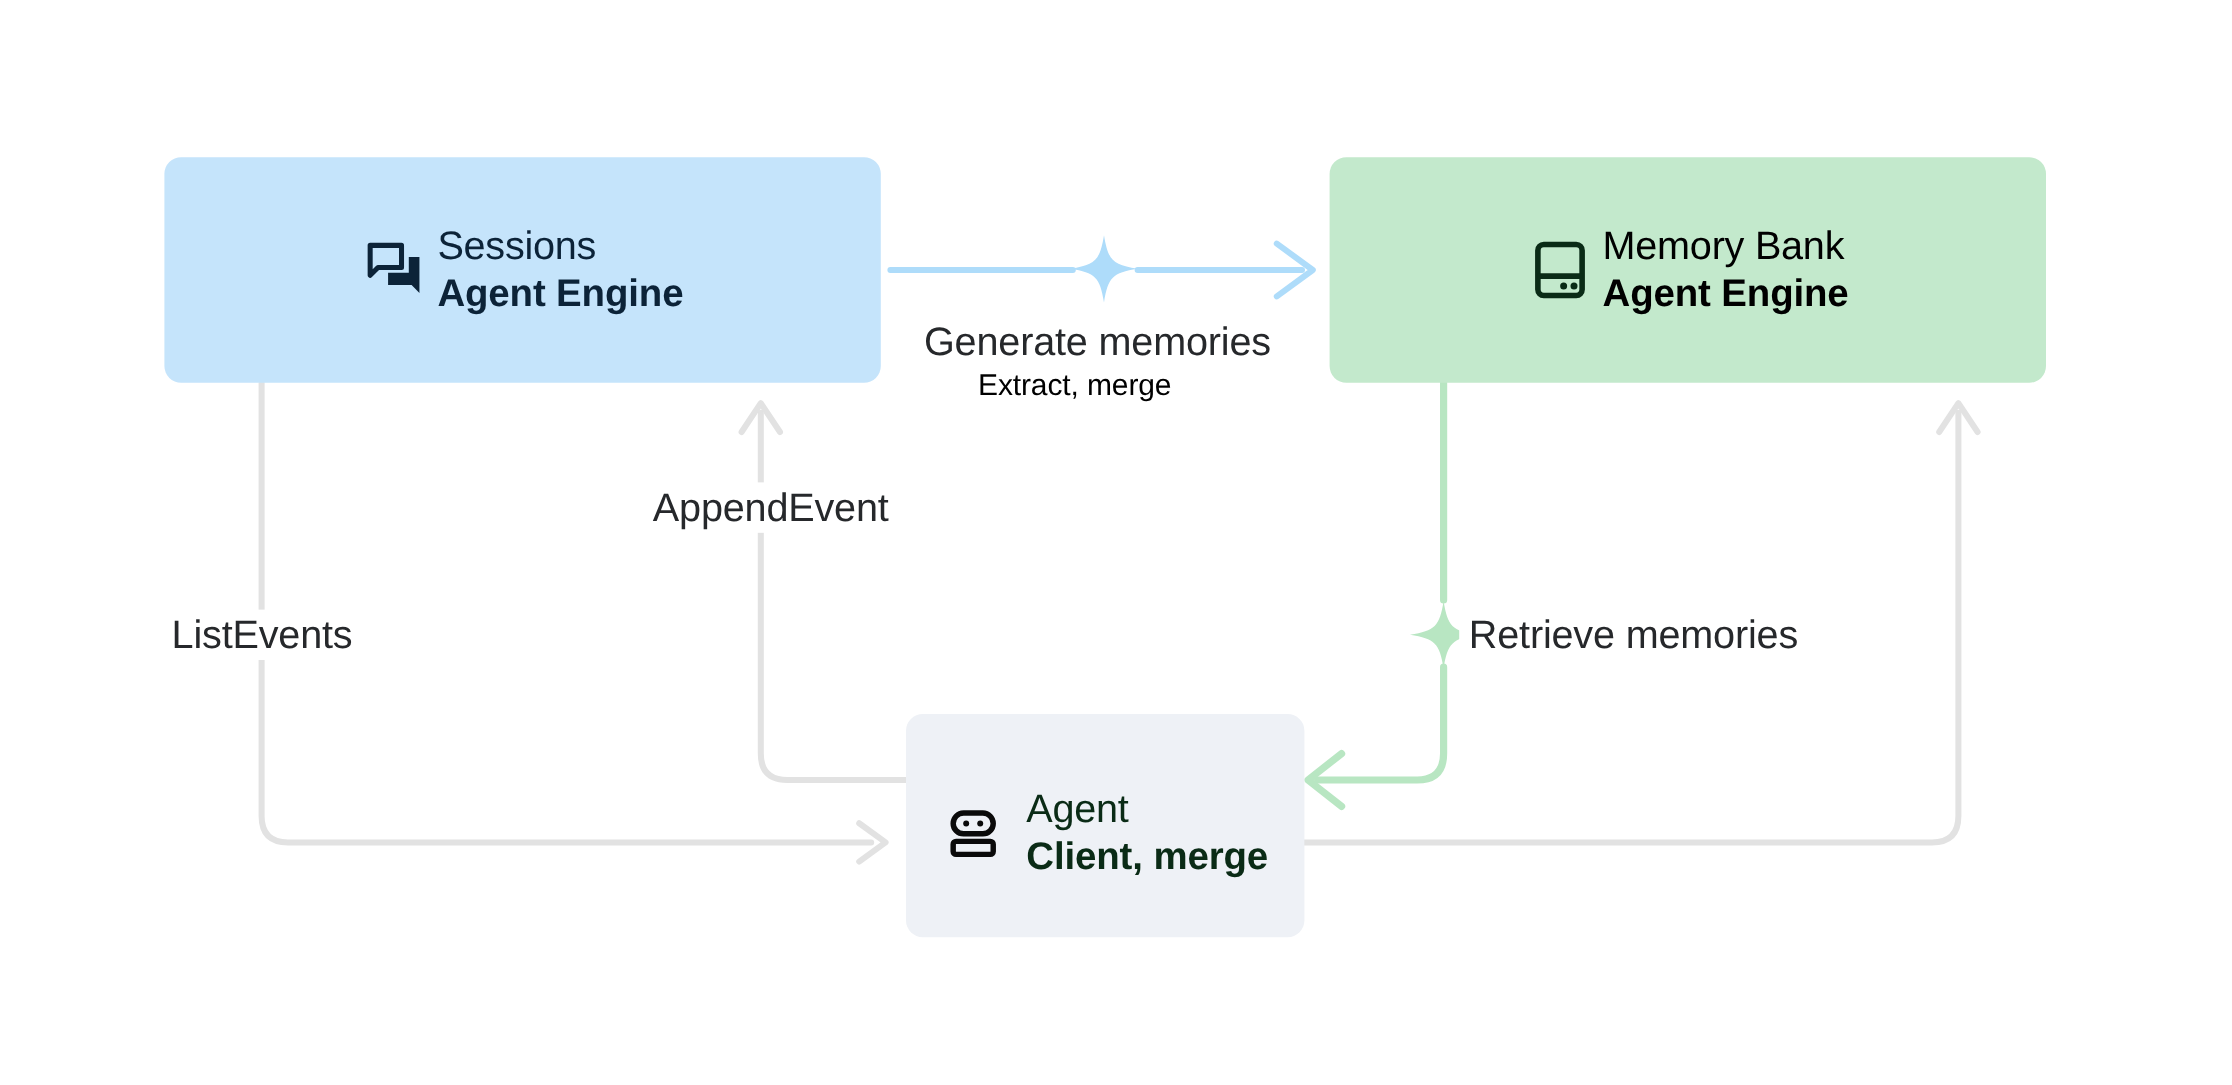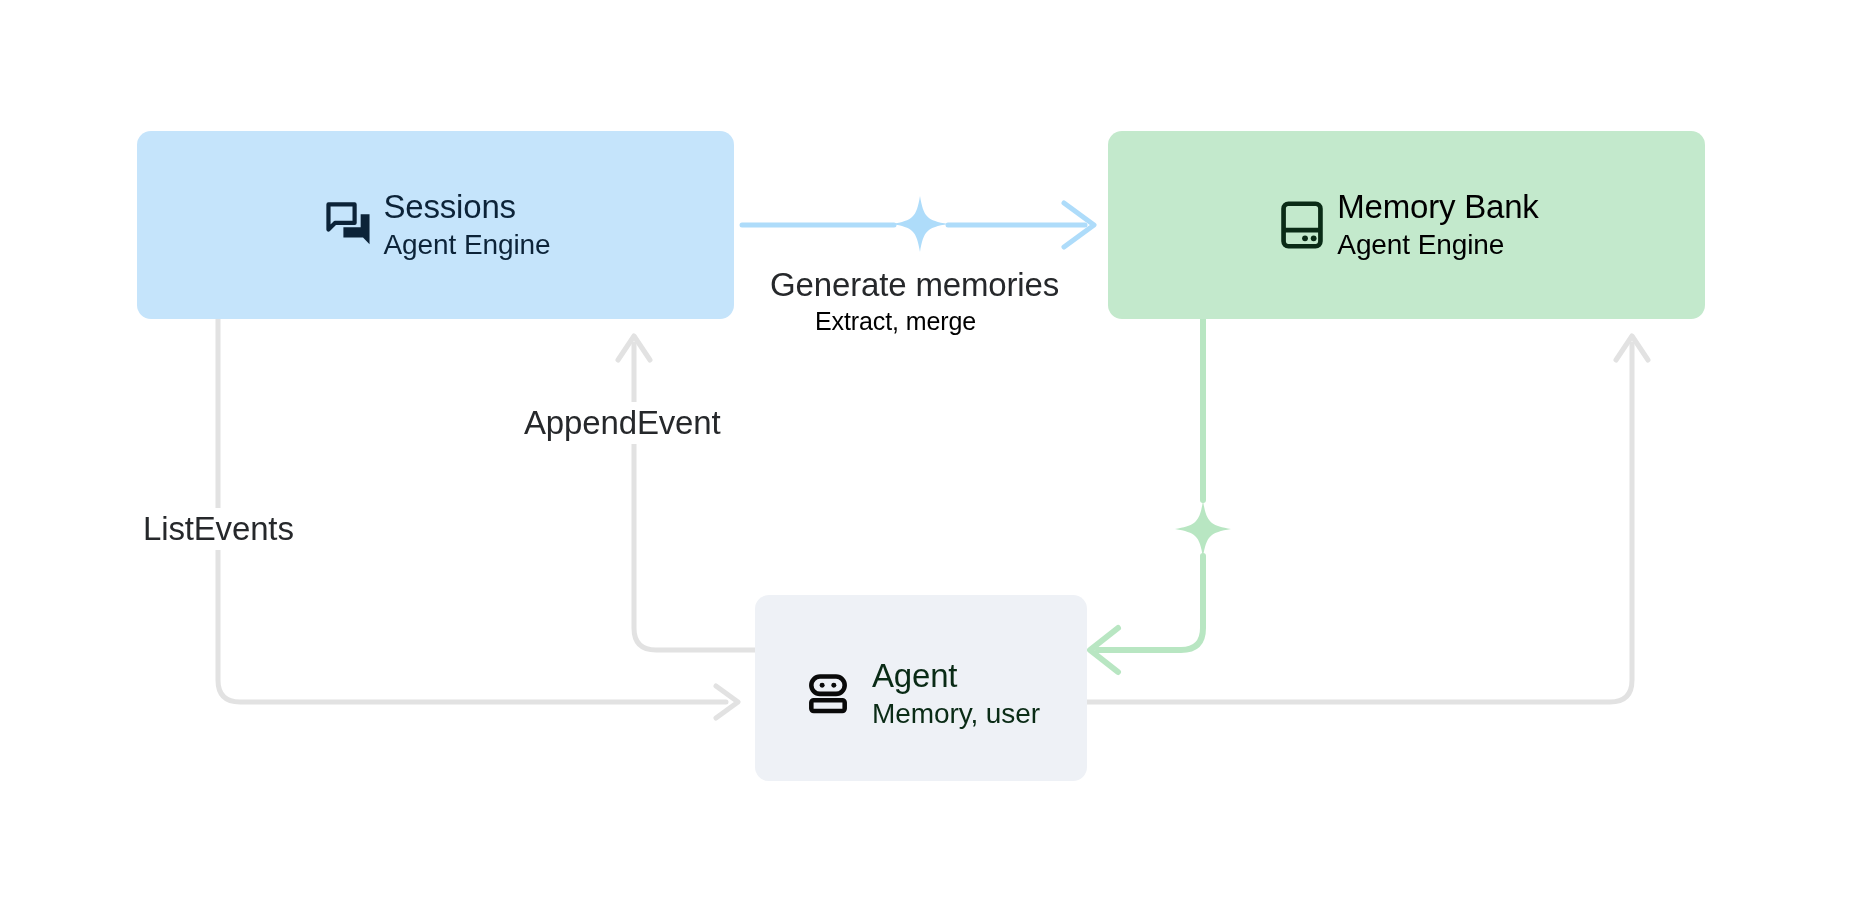--- a/index.html
+++ b/index.html
@@ -38,22 +38,22 @@
   }
   .node-icon { flex: 0 0 auto; display: block; }
   .node-text { display: flex; flex-direction: column; line-height: 1.06; }
   .node-title {
     font-size: 33px;
     font-weight: 400;
     letter-spacing: -0.2px;
     white-space: nowrap;
   }
   .node-sub {
-    font-size: 28px;
-    font-weight: 400;
+    font-size: 32px;
+    font-weight: 700;
     letter-spacing: -0.1px;
     white-space: nowrap;
     margin-top: 5px;
   }
 
   #node-sessions {
     left: 137px; top: 131px; width: 597px; height: 188px;
     background: #c5e4fb;
   }
   #node-sessions .node-title, #node-sessions .node-sub { color: #0c2338; }
@@ -86,21 +86,21 @@
     background: #ffffff;
     white-space: nowrap;
     font-size: 25px;
     color: #000000;
     letter-spacing: -0.1px;
     padding: 1px 8px;
   }
 
   #label-generate      { left: 762px;  top: 264px; }
   #sublabel-generate   { left: 807px;  top: 306px; }
-  #label-appendevent   { left: 516px;  top: 402px; }
+  #label-appendevent   { left: 536px;  top: 402px; }
   #label-listevents    { left: 135px;  top: 508px; }
   #label-creatememory  { left: 1491px; top: 402px; }
   #label-retrieve      { left: 1216px; top: 508px; }
 
   .pill {
     position: absolute;
     background: #e4e4e4;
     border-radius: 10px;
     font-size: 23px;
     color: #3c4043;
@@ -182,28 +182,29 @@
   <div class="node" id="node-agent">
     <div class="node-inner">
       <svg class="node-icon" width="52" height="52" viewBox="0 0 24 24" fill="none" xmlns="http://www.w3.org/2000/svg">
         <rect x="4.3" y="4.4" width="15.4" height="8.0" rx="4.0" stroke="#0a0a0a" stroke-width="2.1" fill="none"></rect>
         <circle cx="9.3" cy="8.4" r="1.15" fill="#0a0a0a"></circle>
         <circle cx="14.7" cy="8.4" r="1.15" fill="#0a0a0a"></circle>
         <rect x="4.3" y="15.3" width="15.4" height="5.0" rx="1.1" stroke="#0a0a0a" stroke-width="2.1" fill="none"></rect>
       </svg>
       <div class="node-text">
         <span class="node-title">Agent</span>
-        <span class="node-sub">Memory, user</span>
+        <span class="node-sub">Client, merge</span>
       </div>
     </div>
   </div>
 
   <div class="edge-label" id="label-generate">Generate memories</div>
   <div class="edge-sublabel" id="sublabel-generate">Extract, merge</div>
 
   <div class="edge-label" id="label-appendevent">AppendEvent</div>
 
   <div class="edge-label" id="label-listevents">ListEvents</div>
 
 
+  <div class="edge-label" id="label-retrieve">Retrieve memories</div>
 
 
 </div>
 
 </body></html>

